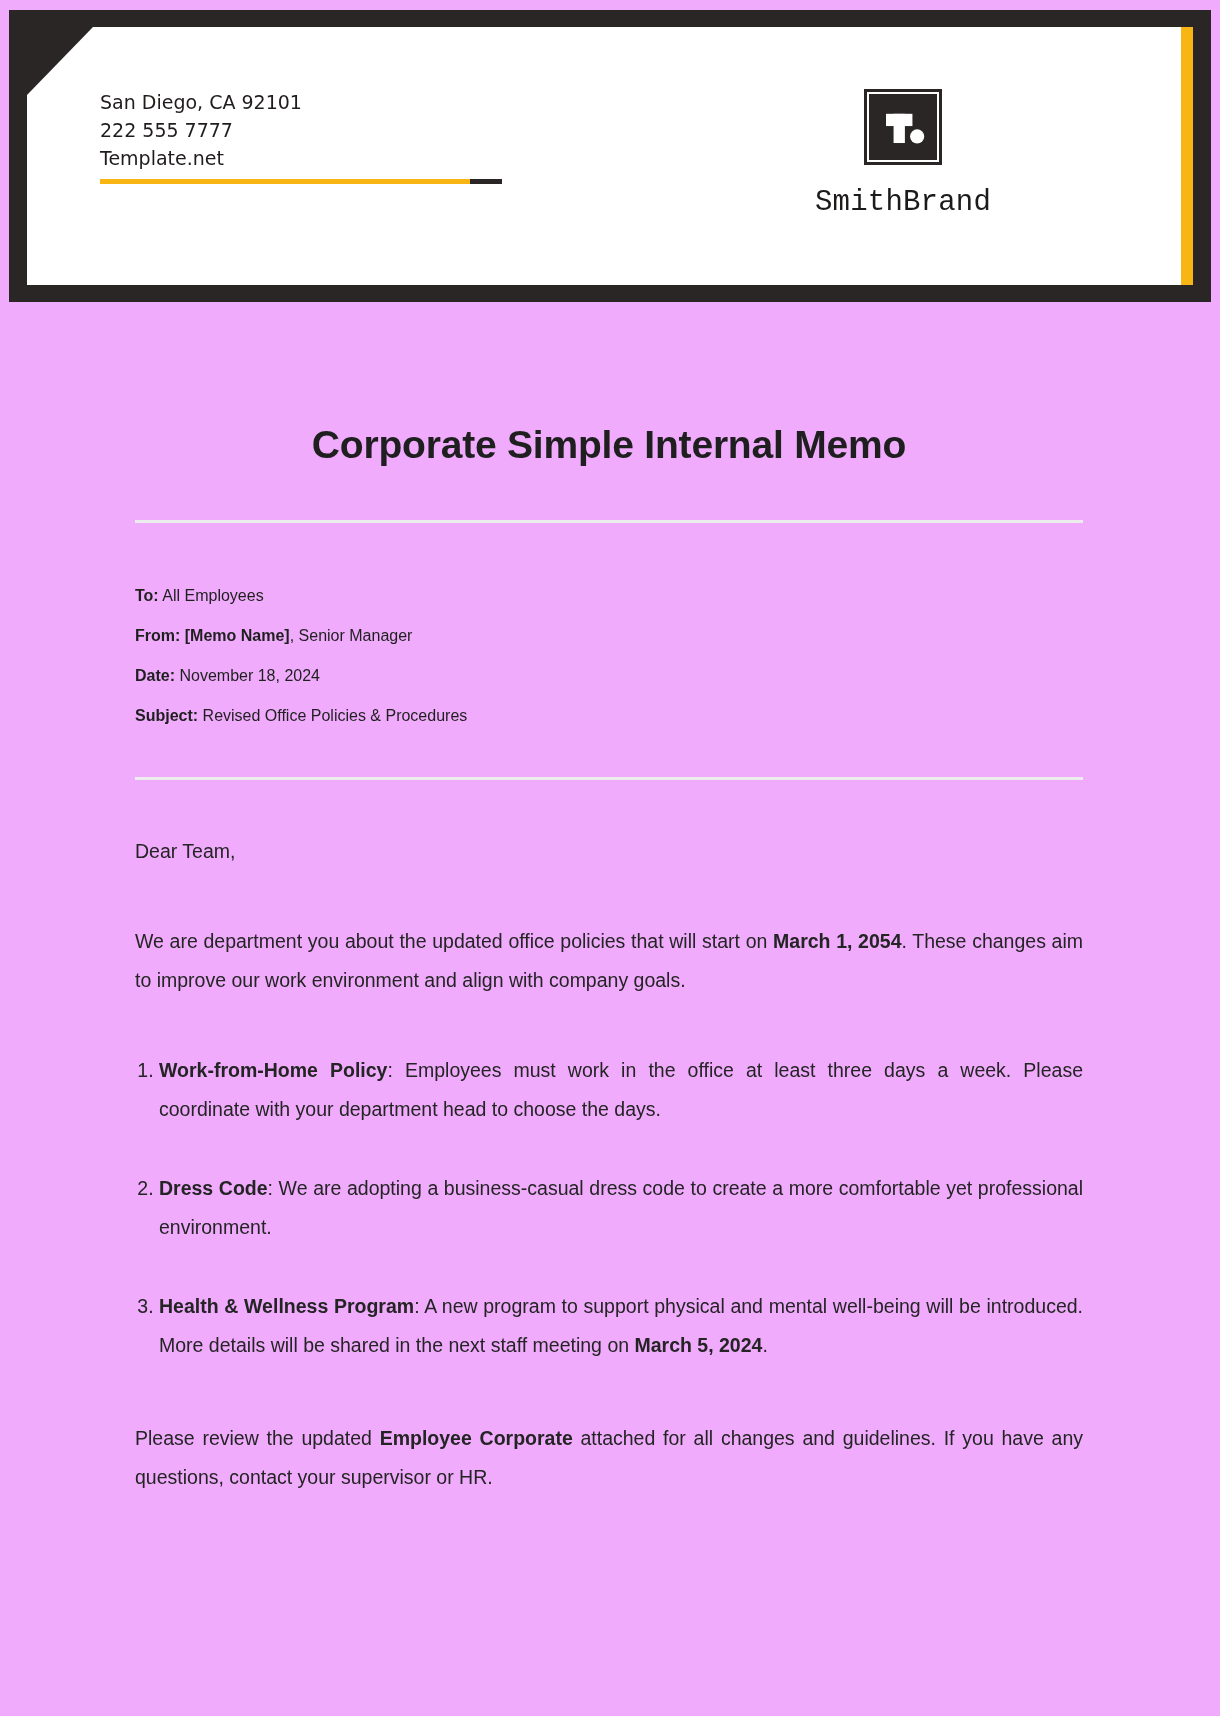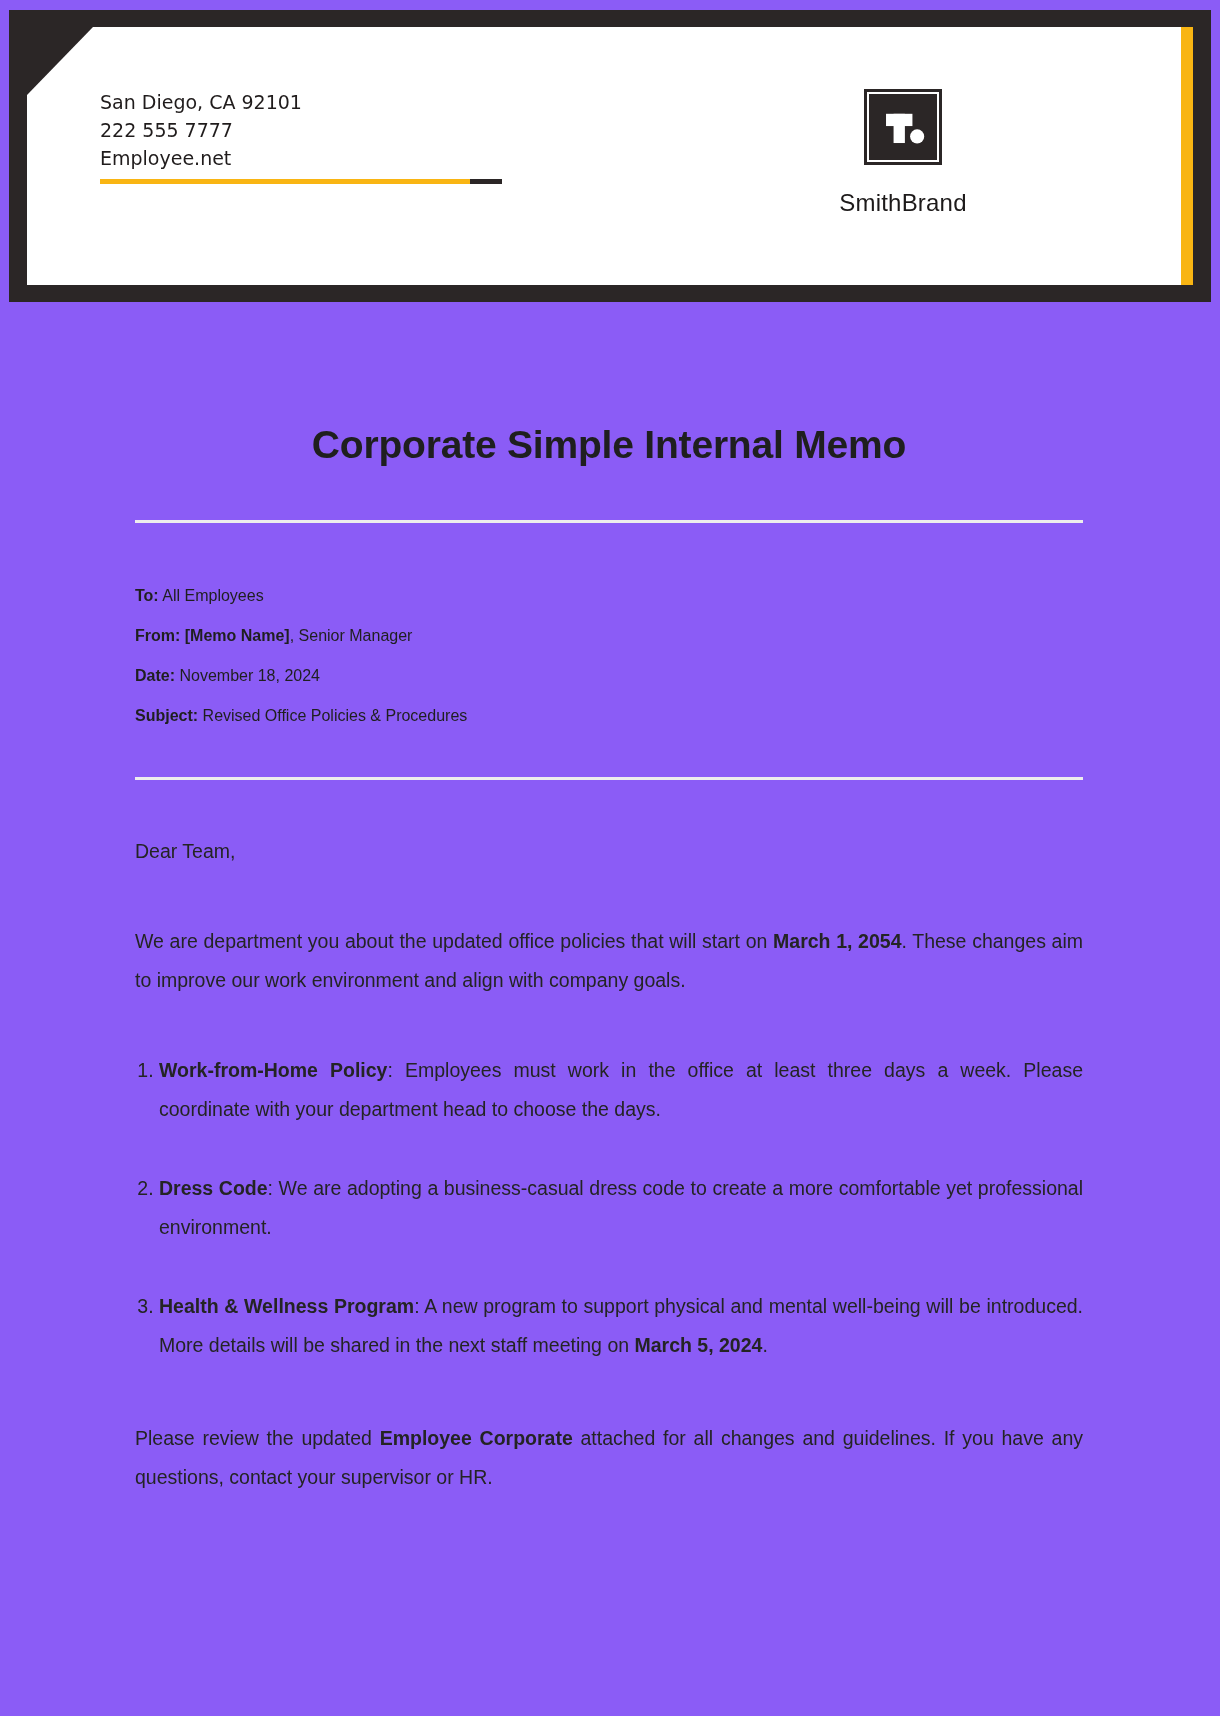--- a/index.html
+++ b/index.html
@@ -6,21 +6,21 @@
     --frame-dark:#2B2626;
     --accent-gold:#F9B513;
     --ink:#212121;
     --rule:#ededed;
   }
   *{box-sizing:border-box;}
   html,body{margin:0;padding:0;background:#ffffff;}
   .page{
     position:relative;
     width:1220px;height:1716px;
-    background:#8b5cf6;
+    background:#f0abfc;
     overflow:hidden;
     font-family:"Liberation Sans", sans-serif;
     color:var(--ink);
   }
 
   
   .frame{
     position:absolute;top:10px;left:9px;right:9px;height:292px;
     background:var(--frame-dark);
   }
@@ -52,22 +52,22 @@
   .brand-mark{
     display:inline-block;width:72px;height:70px;
     background:var(--frame-dark);
     border:2px solid #ffffff;
     outline:3px solid var(--frame-dark);
     margin-top:3px;
   }
   .brand-mark svg{display:block;width:100%;height:100%;}
   .brand-name{
     margin-top:21px;
-    font-family:Liberation Sans, sans-serif;
-    font-size:24px;line-height:32px;color:#1d1a1a;
+    font-family:Liberation Mono, monospace;
+    font-size:29px;line-height:32px;color:#1d1a1a;
     letter-spacing:.2px;
   }
 
   
   .memo{
     position:absolute;top:302px;left:135px;width:948px;
   }
   .memo-title{
     margin:120px 0 0 0;
     text-align:center;
@@ -112,21 +112,21 @@
 <div class="page">
 
   <header>
     <div class="frame">
       <div class="frame-inner">
         <div class="gold-bar"></div>
 
         <div class="contact">
           <div>San Diego, CA 92101</div>
           <div>222 555 7777</div>
-          <div>Employee.net</div>
+          <div>Template.net</div>
           <div class="contact-underline">
             <span class="u-gold"></span>
             <span class="u-dark"></span>
           </div>
         </div>
 
         <div class="brand">
           <div class="brand-mark">
             <svg viewBox="0 0 72 70" xmlns="http://www.w3.org/2000/svg" aria-hidden="true">
               <rect x="18" y="21" width="28" height="13" fill="#ffffff"></rect>

